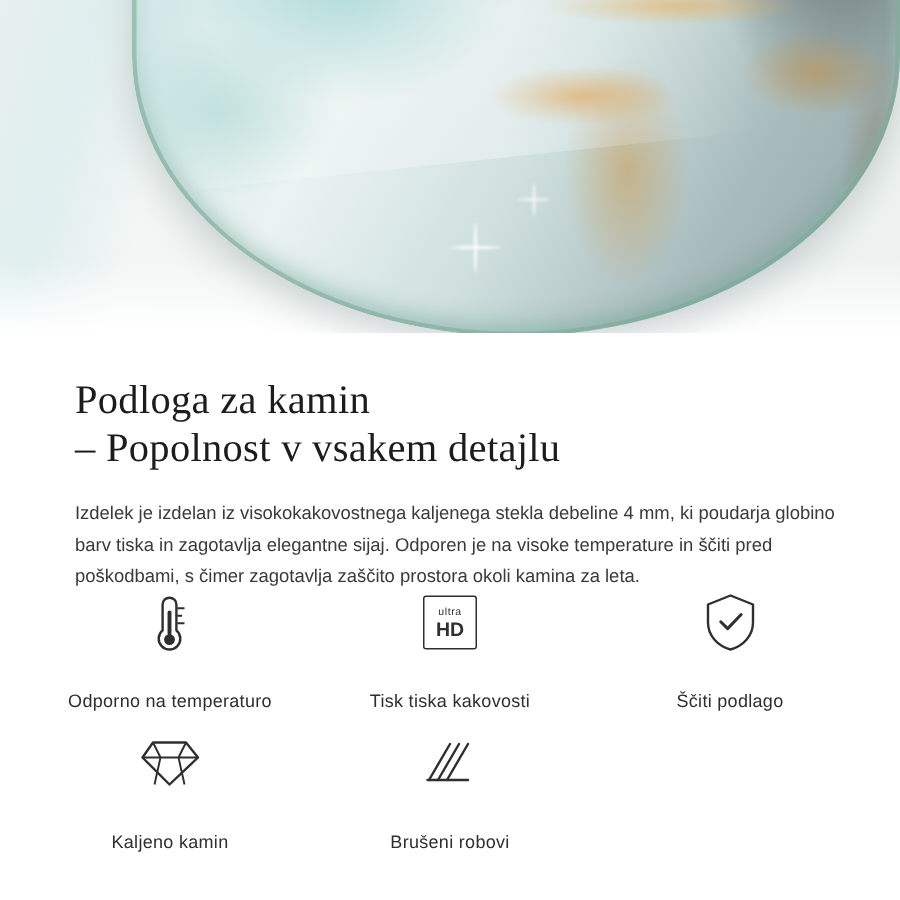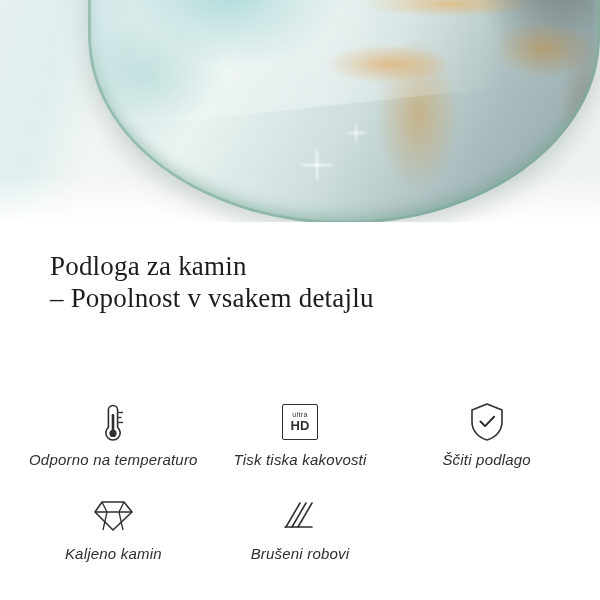--- a/index.html
+++ b/index.html
@@ -144,36 +144,35 @@
     top: 392px;
     width: 560px;
     display: grid;
     grid-template-columns: repeat(3, 1fr);
     grid-row-gap: 12px;
   }
   .feature {
     display: flex;
     flex-direction: column;
     align-items: center;
-    justify-content: center;
+    justify-content: space-between;
     height: 82px;
   }
   .feature-icon {
     height: 46px;
     display: flex;
     align-items: center;
     justify-content: center;
   }
   .feature-label {
     margin-top: 6px;
-    font-size: 15px;
+    font-size: 12px;
     color: #2e2e2e;
     text-align: center;
     letter-spacing: .2px;
-    font-style: italic;
   }
   .hd-badge {
     width: 34px;
     height: 34px;
     border: 1.6px solid #2f2f2f;
     border-radius: 2px;
     display: flex;
     flex-direction: column;
     align-items: center;
     justify-content: center;
@@ -206,20 +205,21 @@
     </div>
     <div class="sparkle s1"></div>
     <div class="sparkle s2"></div>
   </div>
 
   <div class="content">
     <h1 class="title">
       <span>Podloga za kamin</span>
       <span class="line2">– Popolnost v vsakem detajlu</span>
     </h1>
+    <p class="body-copy">Izdelek je izdelan iz visokokakovostnega kaljenega stekla debeline 4 mm, ki poudarja globino barv tiska in zagotavlja elegantne sijaj. Odporen je na visoke temperature in ščiti pred poškodbami, s čimer zagotavlja zaščito prostora okoli kamina za leta.</p>
   </div>
 
   <div class="features">
 
     <div class="feature">
       <div class="feature-icon">
         <svg width="30" height="44" viewBox="0 0 30 44">
           <path d="M15 5.5c-2.6 0-4.6 2-4.6 4.5v17.3a7.2 7.2 0 1 0 9.2 0V10c0-2.5-2-4.5-4.6-4.5z" fill="none" stroke="#2f2f2f" stroke-width="1.6"></path>
           <circle cx="15" cy="33.4" r="3.6" fill="#2f2f2f"></circle>
           <rect x="13.7" y="14" width="2.6" height="17" rx="1.3" fill="#2f2f2f"></rect>

